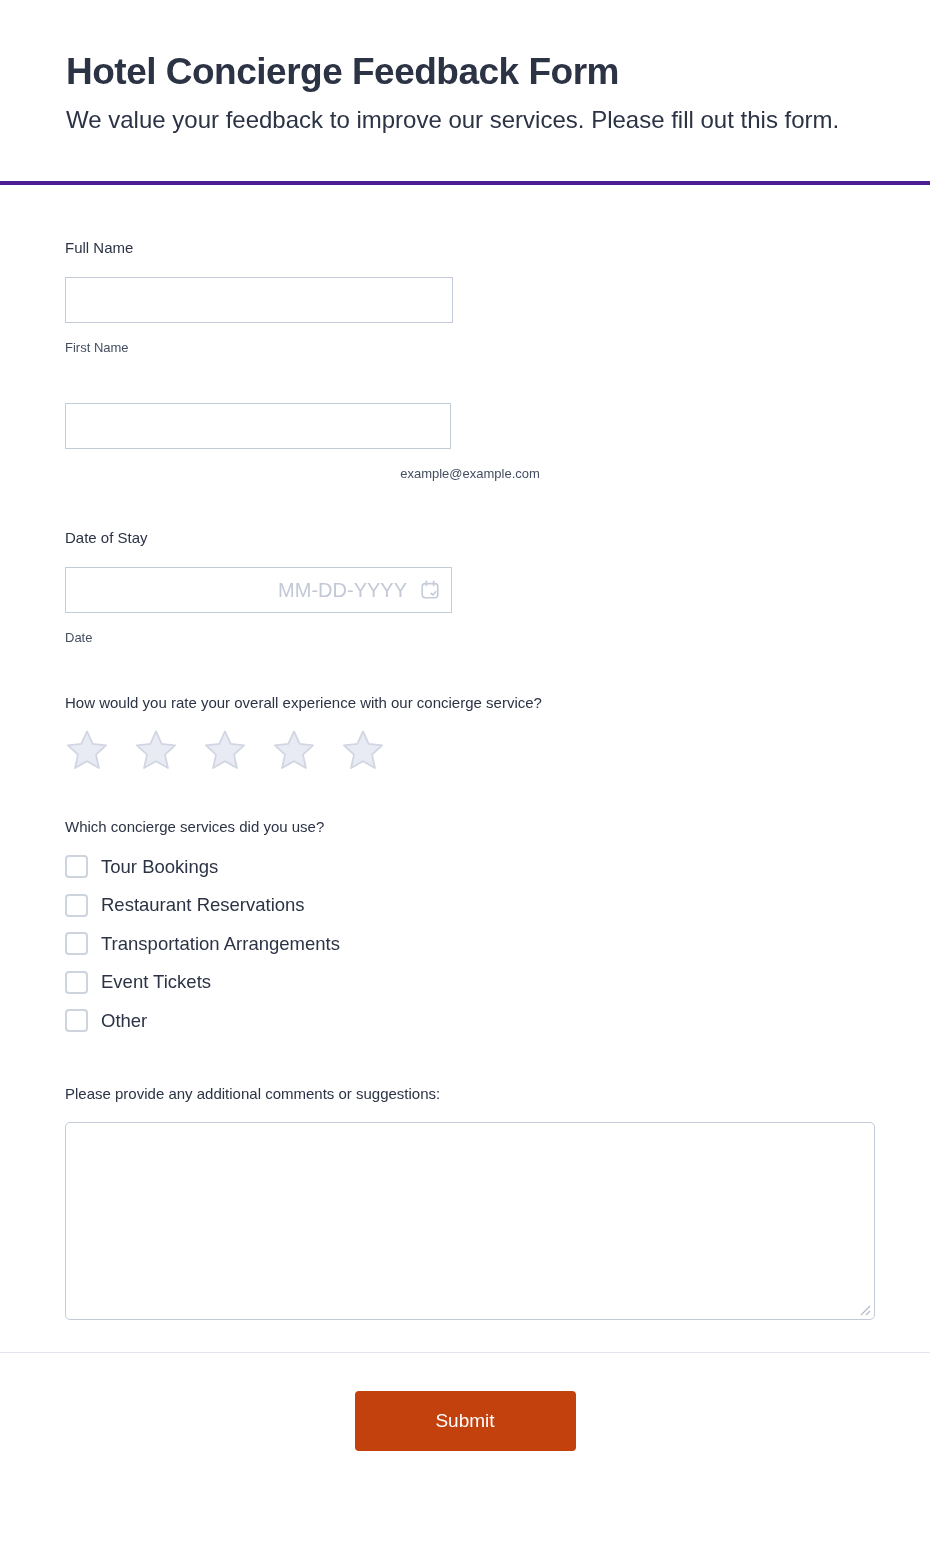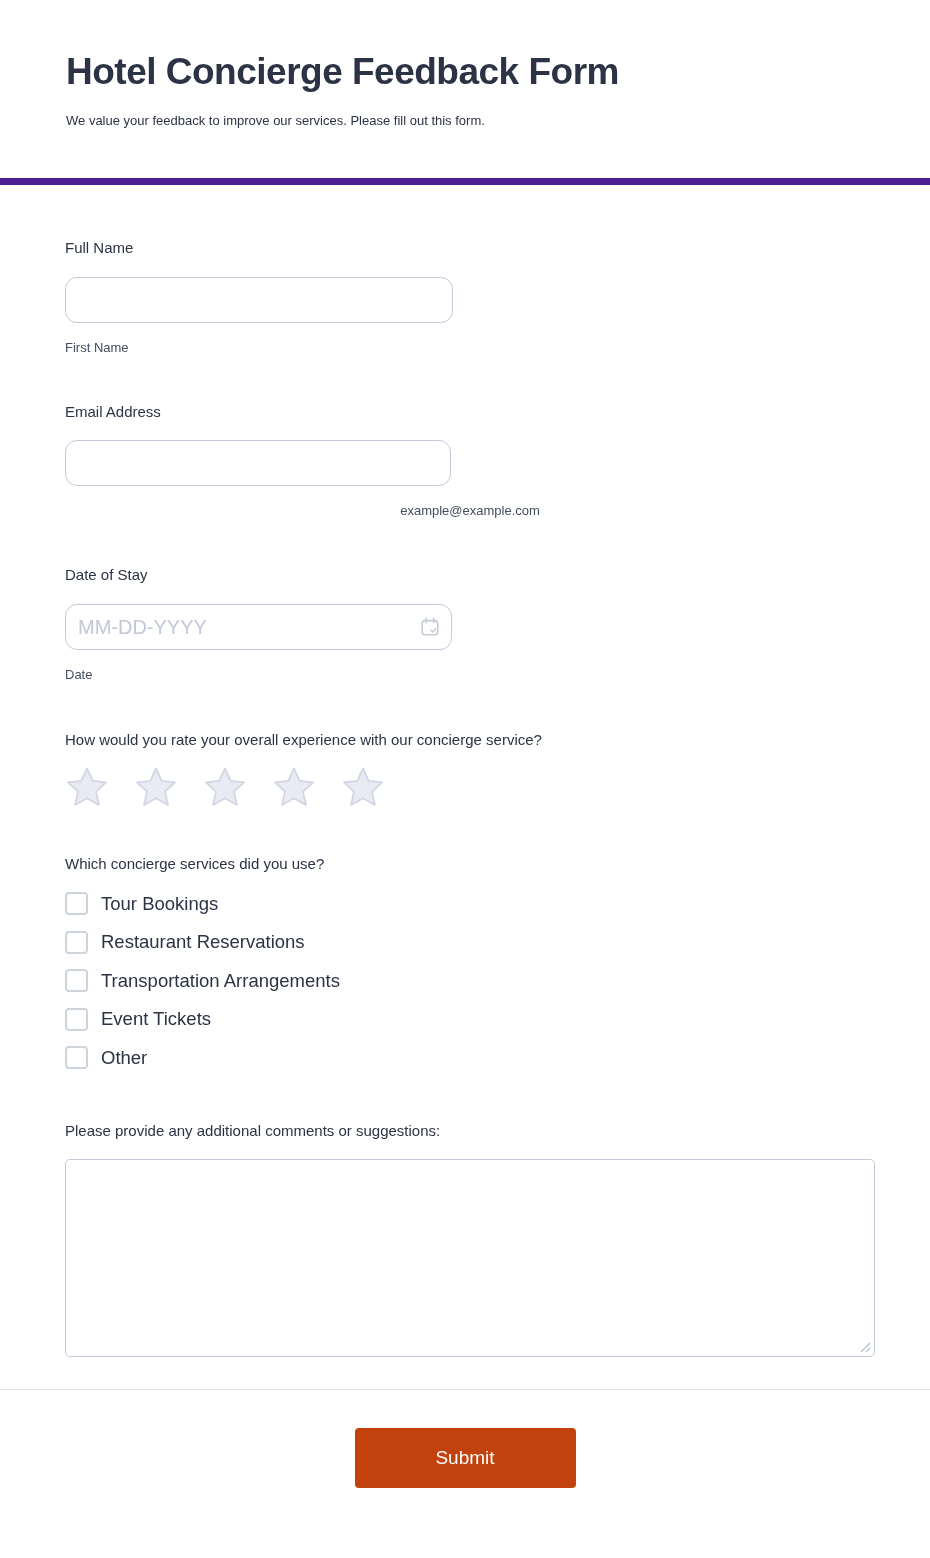--- a/index.html
+++ b/index.html
@@ -8,32 +8,32 @@
     background: #ffffff;
     font-family: "Liberation Sans", sans-serif;
     color: #2c3345;
   }
   .page { width: 930px; height: 1558px; background: #fff; overflow: hidden; }
 
   
   .form-header {
     height: 185px;
     padding: 52px 55px 0 66px;
-    border-bottom: 7px solid #4c1d95;
+    border-bottom: 4px solid #4c1d95;
   }
   .form-title {
     font-size: 37px;
     font-weight: 700;
     letter-spacing: -0.5px;
     color: #2c3345;
     line-height: 1.1;
   }
   .form-subtitle {
-    margin-top: 20px;
-    font-size: 13px;
+    margin-top: 13px;
+    font-size: 24px;
     color: #2c3345;
   }
 
   
   .form-body { padding: 0 55px 0 65px; }
 
   .q-label {
     font-size: 15px;
     font-weight: 500;
     color: #2c3345;
@@ -41,27 +41,28 @@
   .sub-label {
     font-size: 13px;
     color: #444e60;
   }
 
   .text-input {
     display: block;
     width: 100%;
     height: 46px;
     border: 1px solid #c3cad8;
-    border-radius: 12px;
+    border-radius: 0;
     background: #fff;
     font-family: "Liberation Sans", sans-serif;
     font-size: 18px;
     color: #2c3345;
     padding: 0 12px;
     outline: none;
+    text-align: right;
   }
 
   
   .section-fullname { margin-top: 54px; }
   .name-row { display: flex; gap: 32px; margin-top: 21px; }
   .name-col-first { width: 388px; }
   .name-col-last  { width: 390px; }
   .name-col .sub-label { margin-top: 17px; }
 
   
@@ -172,21 +173,20 @@
       <div class="q-label">Full Name</div>
       <div class="name-row">
         <div class="name-col name-col-first">
           <input class="text-input" type="text" style="">
           <div class="sub-label">First Name</div>
         </div>
       </div>
     </div>
 
     <div class="section-email">
-      <div class="q-label">Email Address</div>
       <input class="text-input" type="text" style="">
       <div class="sub-label">example@example.com</div>
     </div>
 
     <div class="section-date">
       <div class="q-label">Date of Stay</div>
       <div class="date-wrap">
         <input class="text-input" type="text" placeholder="MM-DD-YYYY" style="">
         <button class="calendar-btn">
           <span>

